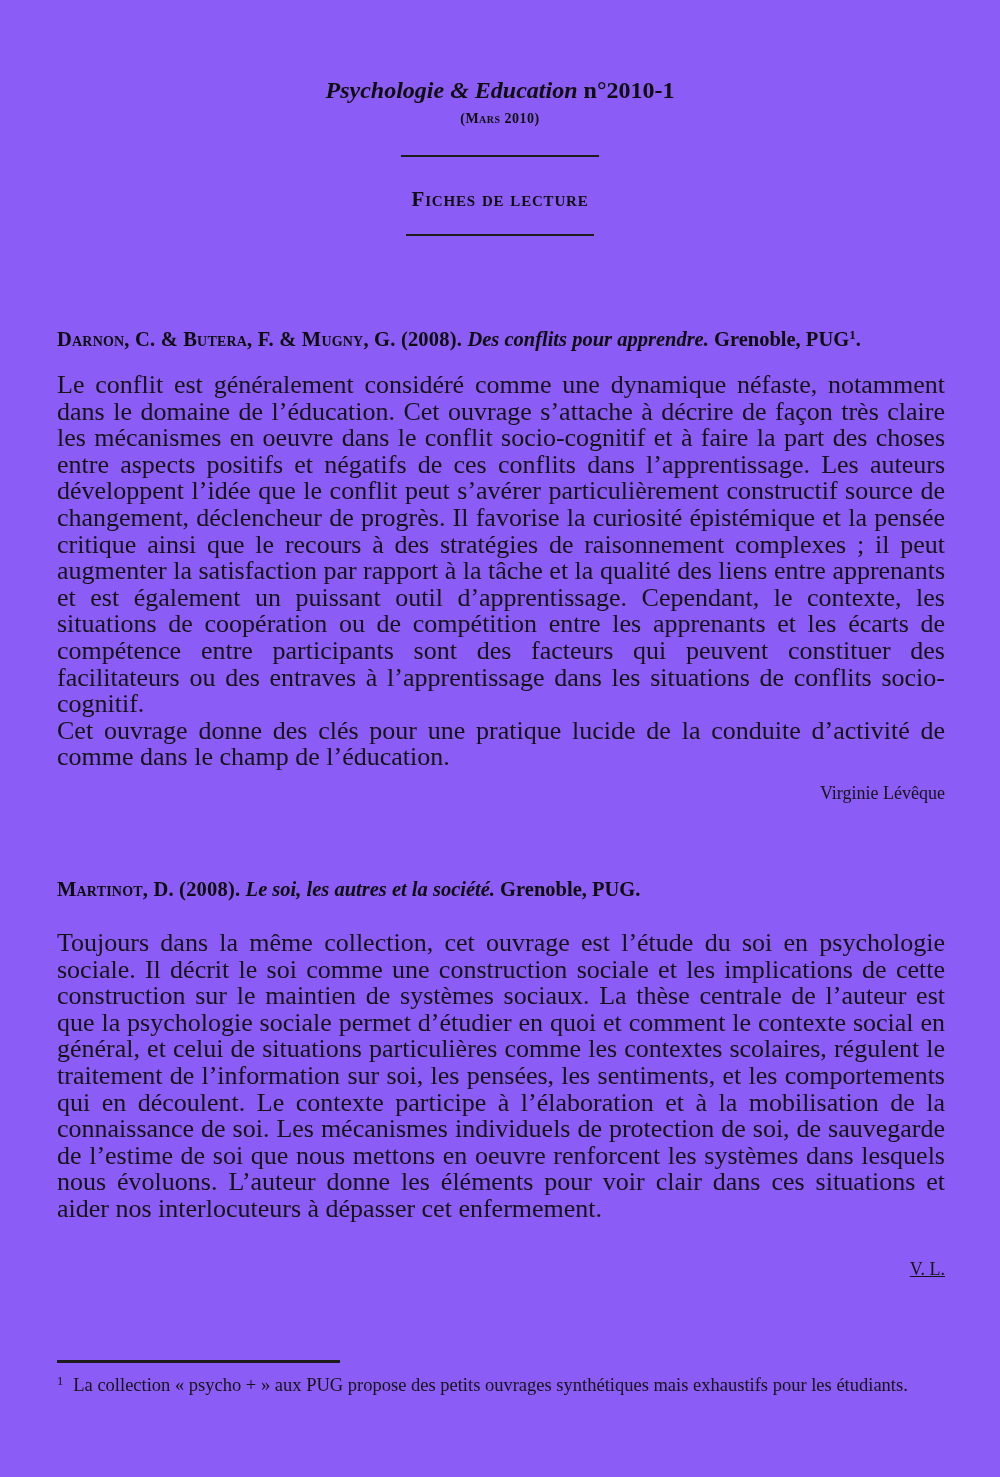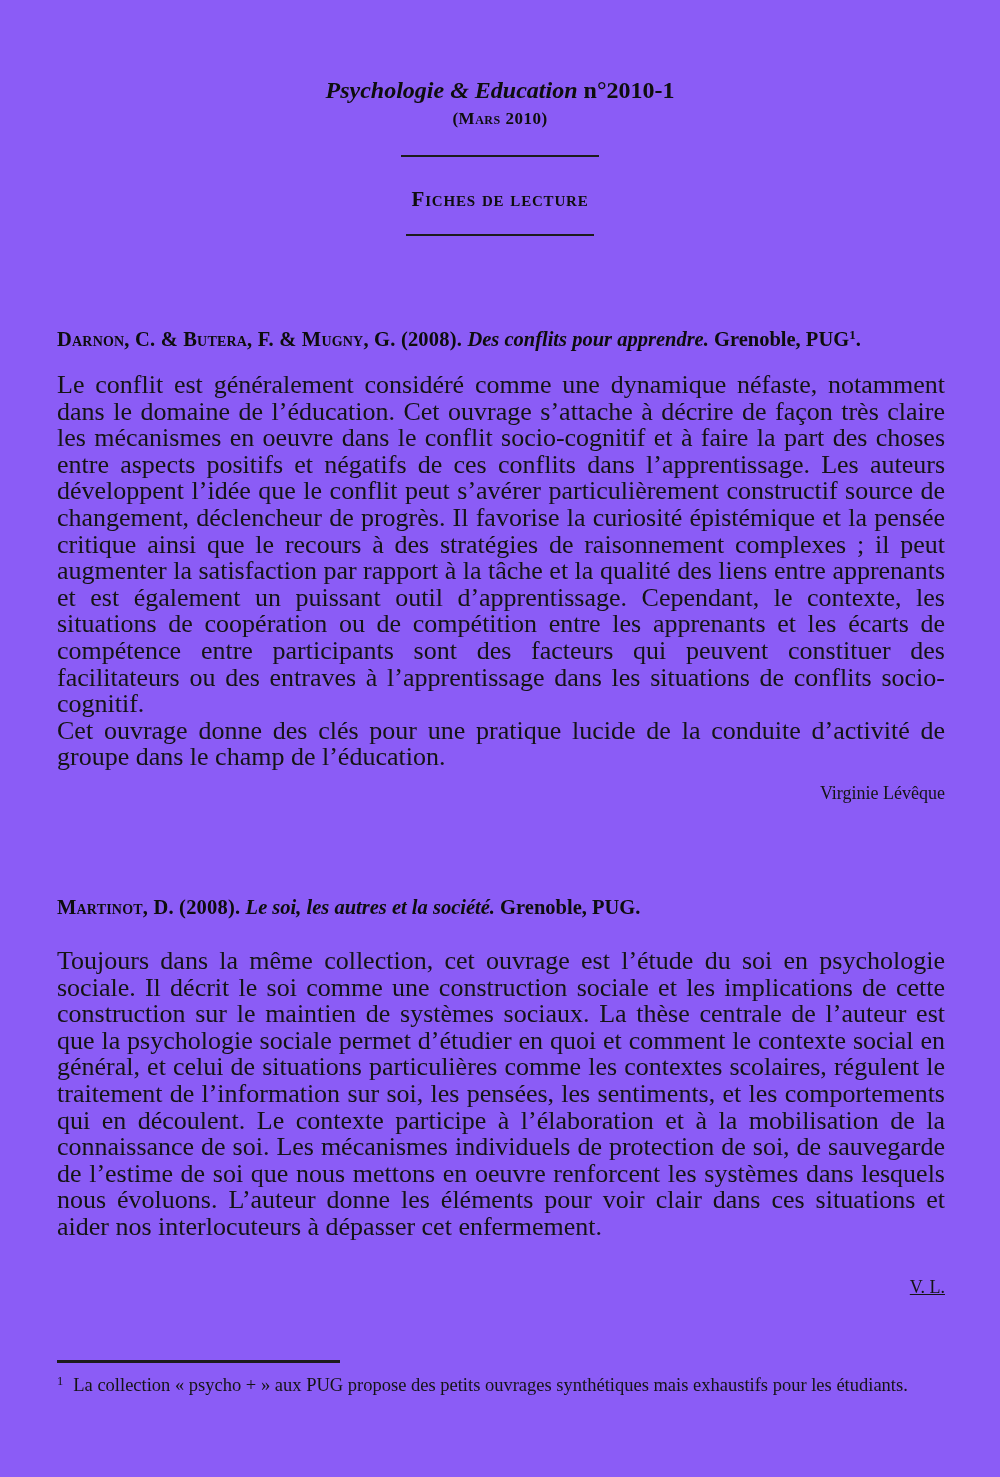--- a/index.html
+++ b/index.html
@@ -28,21 +28,21 @@
   }
   .journal-title {
     font-size: 24px;
     line-height: 28px;
     font-weight: bold;
     color: #0e0e0e;
   }
   .journal-title .ital { font-style: italic; }
   .issue-date {
     margin-top: 4px;
-    font-size: 17px;
+    font-size: 14px;
     line-height: 21px;
     font-weight: bold;
     font-variant: small-caps;
     letter-spacing: 0.5px;
     color: #0e0e0e;
   }
   .rule {
     height: 2px;
     background: #1c1c1c;
     margin: 0 auto;
@@ -59,21 +59,21 @@
   }
   .rule-2 { width: 188px; margin-top: 22px; }
 
   
   .review {
     position: absolute;
     left: 57px;
     width: 888px;
   }
   .review-1 { top: 326px; }
-  .review-2 { top: 894px; }
+  .review-2 { top: 876px; }
 
   .review-heading {
     margin: 0;
     font-size: 20.5px;
     line-height: 27px;
     font-weight: bold;
     text-align: justify;
     color: #0d0d0d;
   }
   .review-heading .sc { font-variant: small-caps; letter-spacing: 0.2px; }
@@ -139,21 +139,21 @@
     <div class="journal-title"><span class="ital">Psychologie &amp; Education</span><span> n°2010-1</span></div>
     <div class="issue-date">(Mars 2010)</div>
     <div class="rule rule-1"></div>
     <div class="section-title">Fiches de lecture</div>
     <div class="rule rule-2"></div>
   </div>
 
   <div class="review review-1">
     <h2 class="review-heading"><span class="sc">Darnon, C. &amp; Butera, F. &amp; Mugny, G. (2008). </span><span class="ital">Des conflits pour apprendre.</span><span> Grenoble, PUG</span><sup>1</sup><span>.</span></h2>
     <p class="body-text first">Le conflit est généralement considéré comme une dynamique néfaste, notamment dans le domaine de l’éducation. Cet ouvrage s’attache à décrire de façon très claire les mécanismes en oeuvre dans le conflit socio-cognitif et à faire la part des choses entre aspects positifs et négatifs de ces conflits dans l’apprentissage. Les auteurs développent l’idée que le conflit peut s’avérer particulièrement constructif source de changement, déclencheur de progrès. Il favorise la curiosité épistémique et la pensée critique ainsi que le recours à des stratégies de raisonnement complexes ; il peut augmenter la satisfaction par rapport à la tâche et la qualité des liens entre apprenants et est également un puissant outil d’apprentissage. Cependant, le contexte, les situations de coopération ou de compétition entre les apprenants et les écarts de compétence entre participants sont des facteurs qui peuvent constituer des facilitateurs ou des entraves à l’apprentissage dans les situations de conflits socio-cognitif.</p>
-    <p class="body-text">Cet ouvrage donne des clés pour une pratique lucide de la conduite d’activité de groupe dans le champ de l’éducation.</p>
+    <p class="body-text">Cet ouvrage donne des clés pour une pratique lucide de la conduite d’activité de comme dans le champ de l’éducation.</p>
     <p class="signature">Virginie Lévêque</p>
   </div>
 
   <div class="review review-2">
     <h2 class="review-heading"><span class="sc">Martinot, D. (2008). </span><span class="ital">Le soi, les autres et la société.</span><span> Grenoble, PUG.</span></h2>
     <p class="body-text first">Toujours dans la même collection, cet ouvrage est l’étude du soi en psychologie sociale. Il décrit le soi comme une construction sociale et les implications de cette construction sur le maintien de systèmes sociaux. La thèse centrale de l’auteur est que la psychologie sociale permet d’étudier en quoi et comment le contexte social en général, et celui de situations particulières comme les contextes scolaires, régulent le traitement de l’information sur soi, les pensées, les sentiments, et les comportements qui en découlent. Le contexte participe à l’élaboration et à la mobilisation de la connaissance de soi. Les mécanismes individuels de protection de soi, de sauvegarde de l’estime de soi que nous mettons en oeuvre renforcent les systèmes dans lesquels nous évoluons. L’auteur donne les éléments pour voir clair dans ces situations et aider nos interlocuteurs à dépasser cet enfermement.</p>
     <p class="signature">V. L.</p>
   </div>
 
   <div class="footnote">

